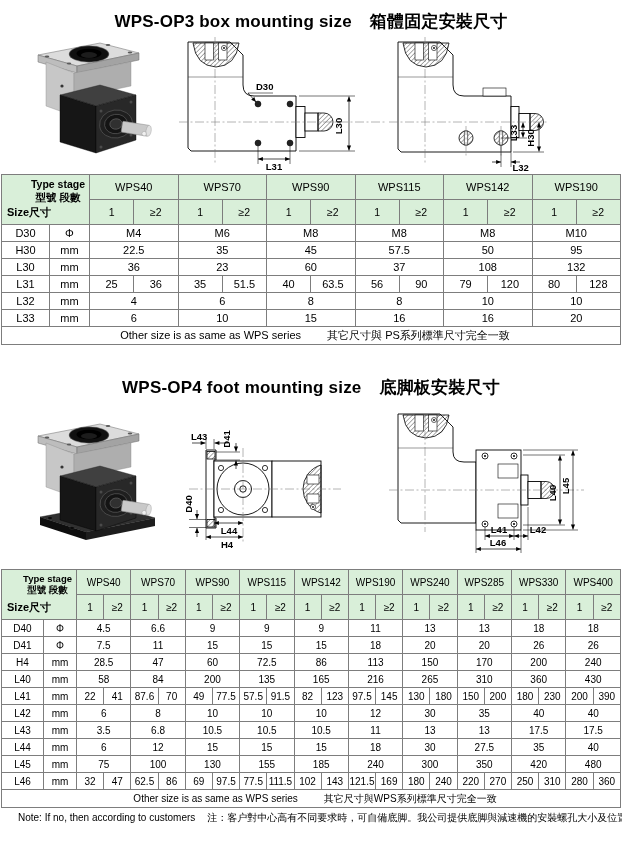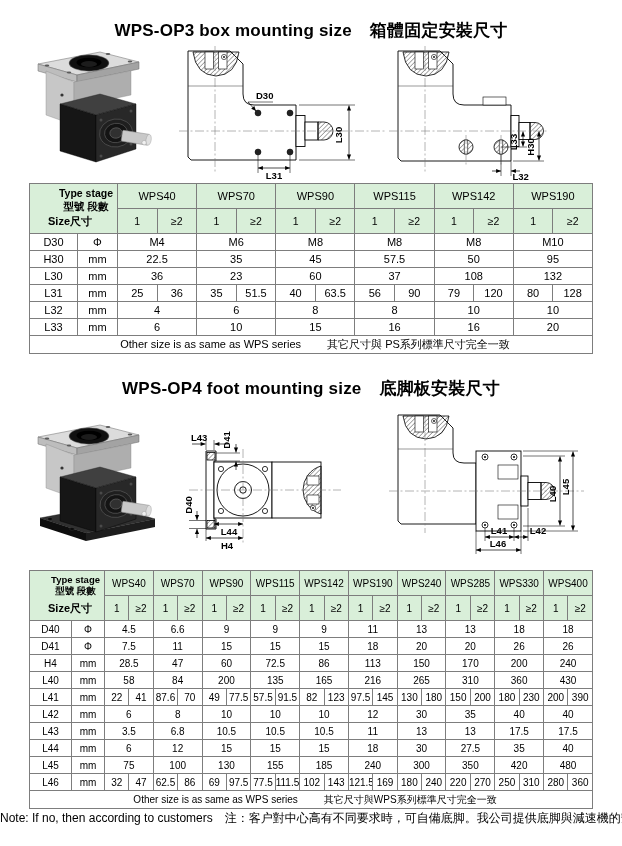--- a/index.html
+++ b/index.html
@@ -1,48 +1,48 @@
 <!DOCTYPE html>
 <html><head>
 <meta charset="utf-8">
 <style>
 *{box-sizing:border-box;margin:0;padding:0}
 html,body{width:622px;background:#fff;color:#000;font-family:"Liberation Sans","DejaVu Sans",sans-serif}
 body{height:846px;overflow:hidden;position:relative}
-.section-title{text-align:center;font-weight:bold;font-size:17px;line-height:21px;padding-top:20px;letter-spacing:.2px}
+.section-title{text-align:center;font-weight:bold;font-size:17px;line-height:21px;padding-top:11px;letter-spacing:.2px}
 .section-title .zh{margin-left:13px}
-.mt2{padding-top:0;margin-top:24px}
+.mt2{padding-top:0;margin-top:32px}
 .drawings{position:relative}
 .d1{height:136px;margin-top:2px}
 .d2{height:152px;margin-top:14px}
 .dwg{position:absolute;top:0}
 svg text{font-family:"Liberation Sans","DejaVu Sans",sans-serif}
 .dt{font-size:9.5px;font-weight:bold;fill:#000}
 .ol{fill:#fff;stroke:#000;stroke-width:.9}
 .th{stroke:#000;stroke-width:.8}
 .wr{fill:#fff;stroke:#000;stroke-width:.6}
 .cl{stroke:#777;stroke-width:.55;stroke-dasharray:9 2.5 2 2.5;fill:none}
 .xl{stroke:#000;stroke-width:.55}
 .dl{stroke:#000;stroke-width:.7}
 .hole{fill:#222;stroke:#000;stroke-width:.5}
 .hole2{fill:#fff;stroke:#000;stroke-width:.8}
-table{border-collapse:collapse;table-layout:fixed;width:564px;margin:4px auto 0}
+table{border-collapse:collapse;table-layout:fixed;width:620px;margin:4px auto 0}
 #table2{margin-top:5px}
 td{border:1px solid #7d7d7d;text-align:center;vertical-align:middle;padding:0;white-space:nowrap;overflow:hidden;height:17px;font-size:11px}
 #table2 td{font-size:10px}
 tr.head td{background:#d9efd9;height:25px}
 td.corner{position:relative;background-image:linear-gradient(to bottom right,rgba(0,0,0,0) calc(50% - .5px),#7d7d7d calc(50% - .5px),#7d7d7d calc(50% + .5px),rgba(0,0,0,0) calc(50% + .5px))}
 td.corner .c-top{position:absolute;top:3px;right:4px;font-weight:bold;font-size:10.5px;line-height:1.2;text-align:center}
-td.corner .c-bot{position:absolute;bottom:4px;left:18px;font-weight:bold;font-size:11px}
+td.corner .c-bot{position:absolute;bottom:4px;left:5px;font-weight:bold;font-size:11px}
 #table2 td.corner .c-top{font-size:9.5px}
 td.stage{font-size:10.5px}
 #table2 td.stage{font-size:10px}
 td.tfoot-cell{text-align:center;padding-left:8px;height:18px}
 td.tfoot-cell .zh{margin-left:26px}
-.note{display:flex;margin:3px 2px 0 0;font-size:12px;line-height:13px;white-space:nowrap}
+.note{display:flex;margin:3px 2px 0 18px;font-size:10px;line-height:13px;white-space:nowrap}
 .note .zh{margin-left:12px}
 </style>
 </head>
 <body>
 
 <h1 class="section-title">
   <span>WPS-OP3 box mounting size</span>
   <span class="zh">箱體固定安裝尺寸</span>
 </h1>
 

